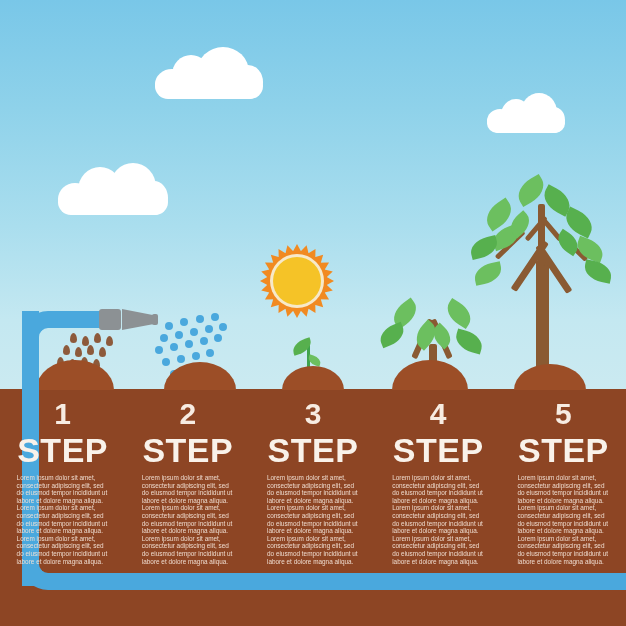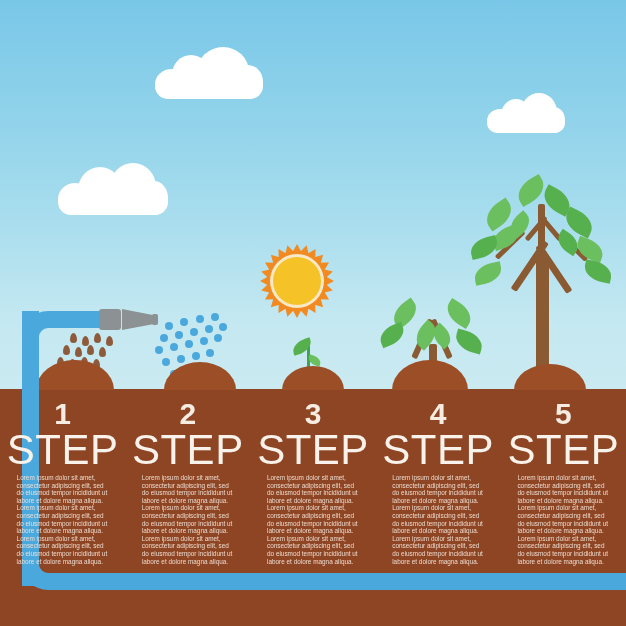--- a/index.html
+++ b/index.html
@@ -117,21 +117,21 @@
     display:flex;
   }
   .step-col {
     position:relative; flex:1 1 0; padding-top:8px;
   }
   .step-num {
     text-align:center; color:#f7ece2; font-weight:bold; font-size:30px;
     line-height:34px; letter-spacing:0px;
   }
   .step-word {
-    text-align:center; color:#f9f2ea; font-weight:normal; font-size:42px;
+    text-align:center; color:#f9f2ea; font-weight:bold; font-size:34px;
     line-height:38px; letter-spacing:0.5px;
   }
   .step-body {
     margin:5px auto 0; width:92px; color:#f3e2d6; font-size:6.4px;
     line-height:7.6px; text-align:left; opacity:.95;
   }
   .step-body p { margin:0; }
 </style>
 </head>
 <body>

